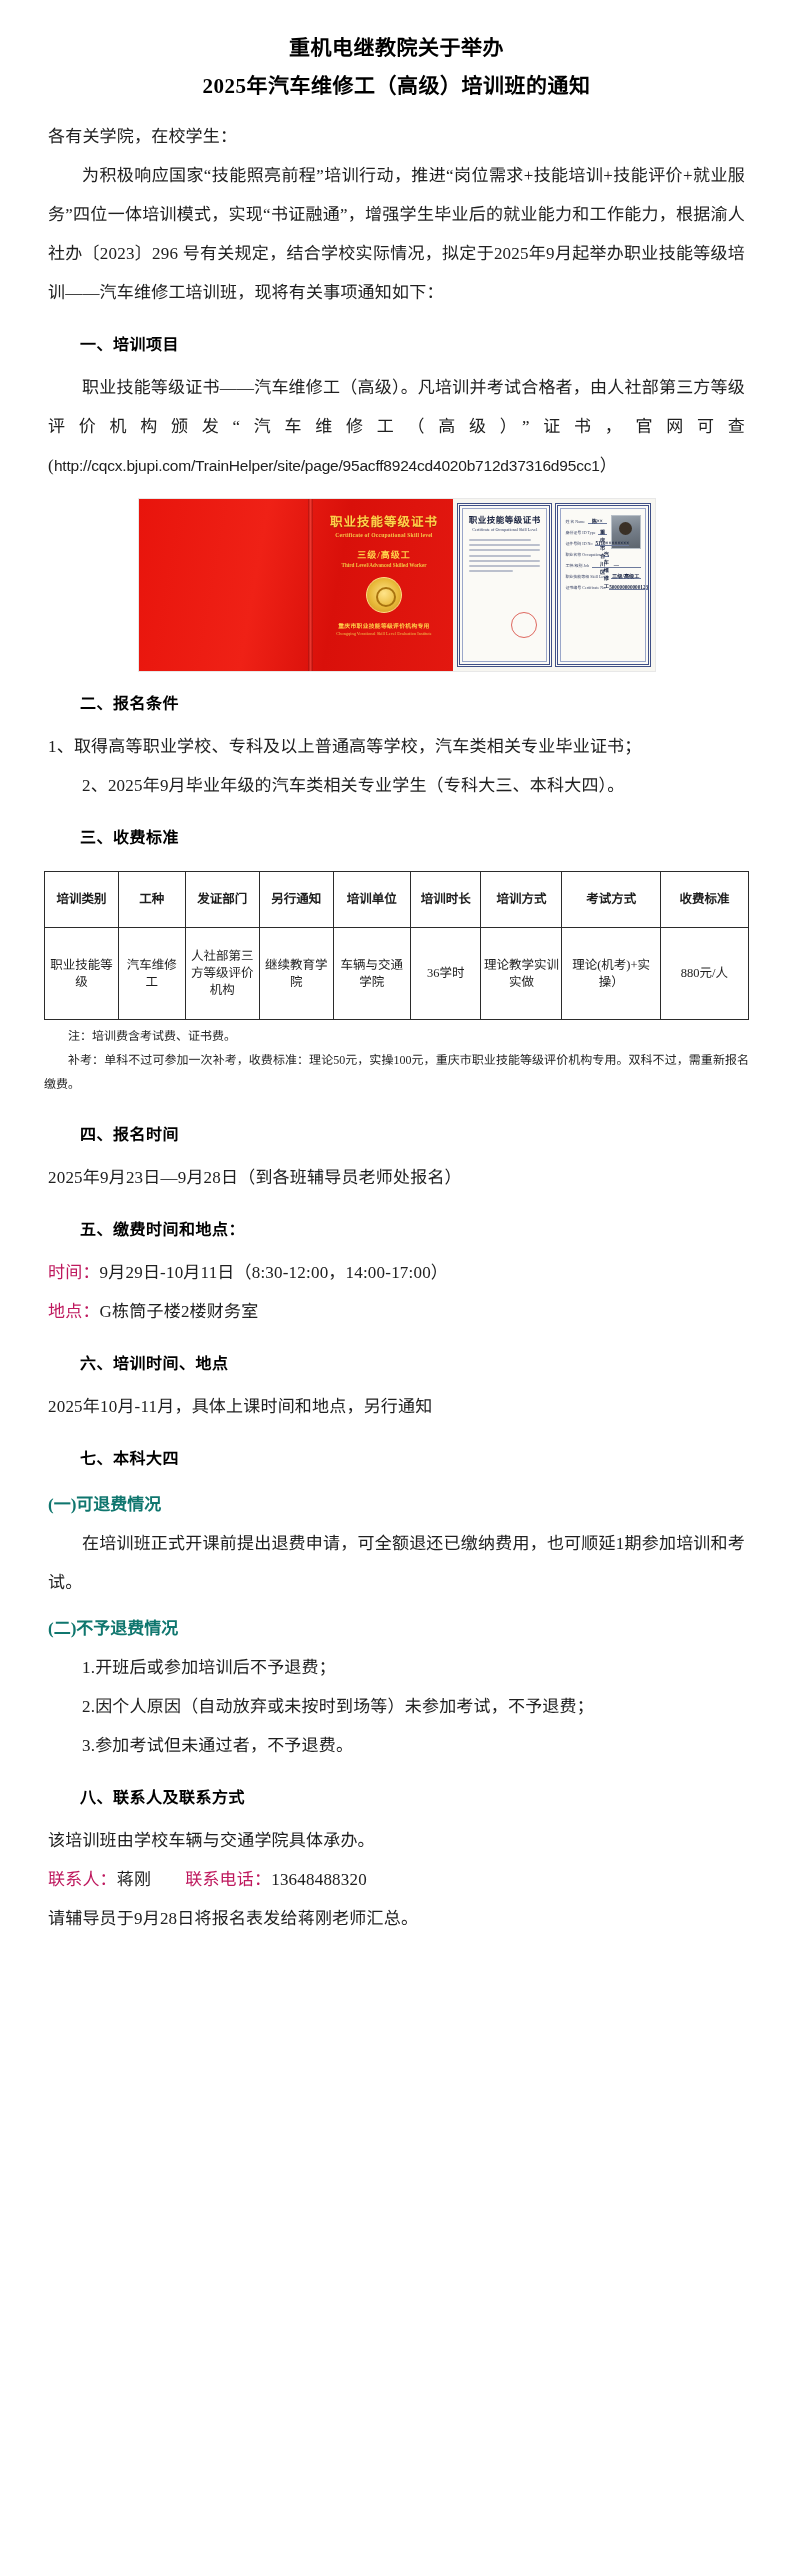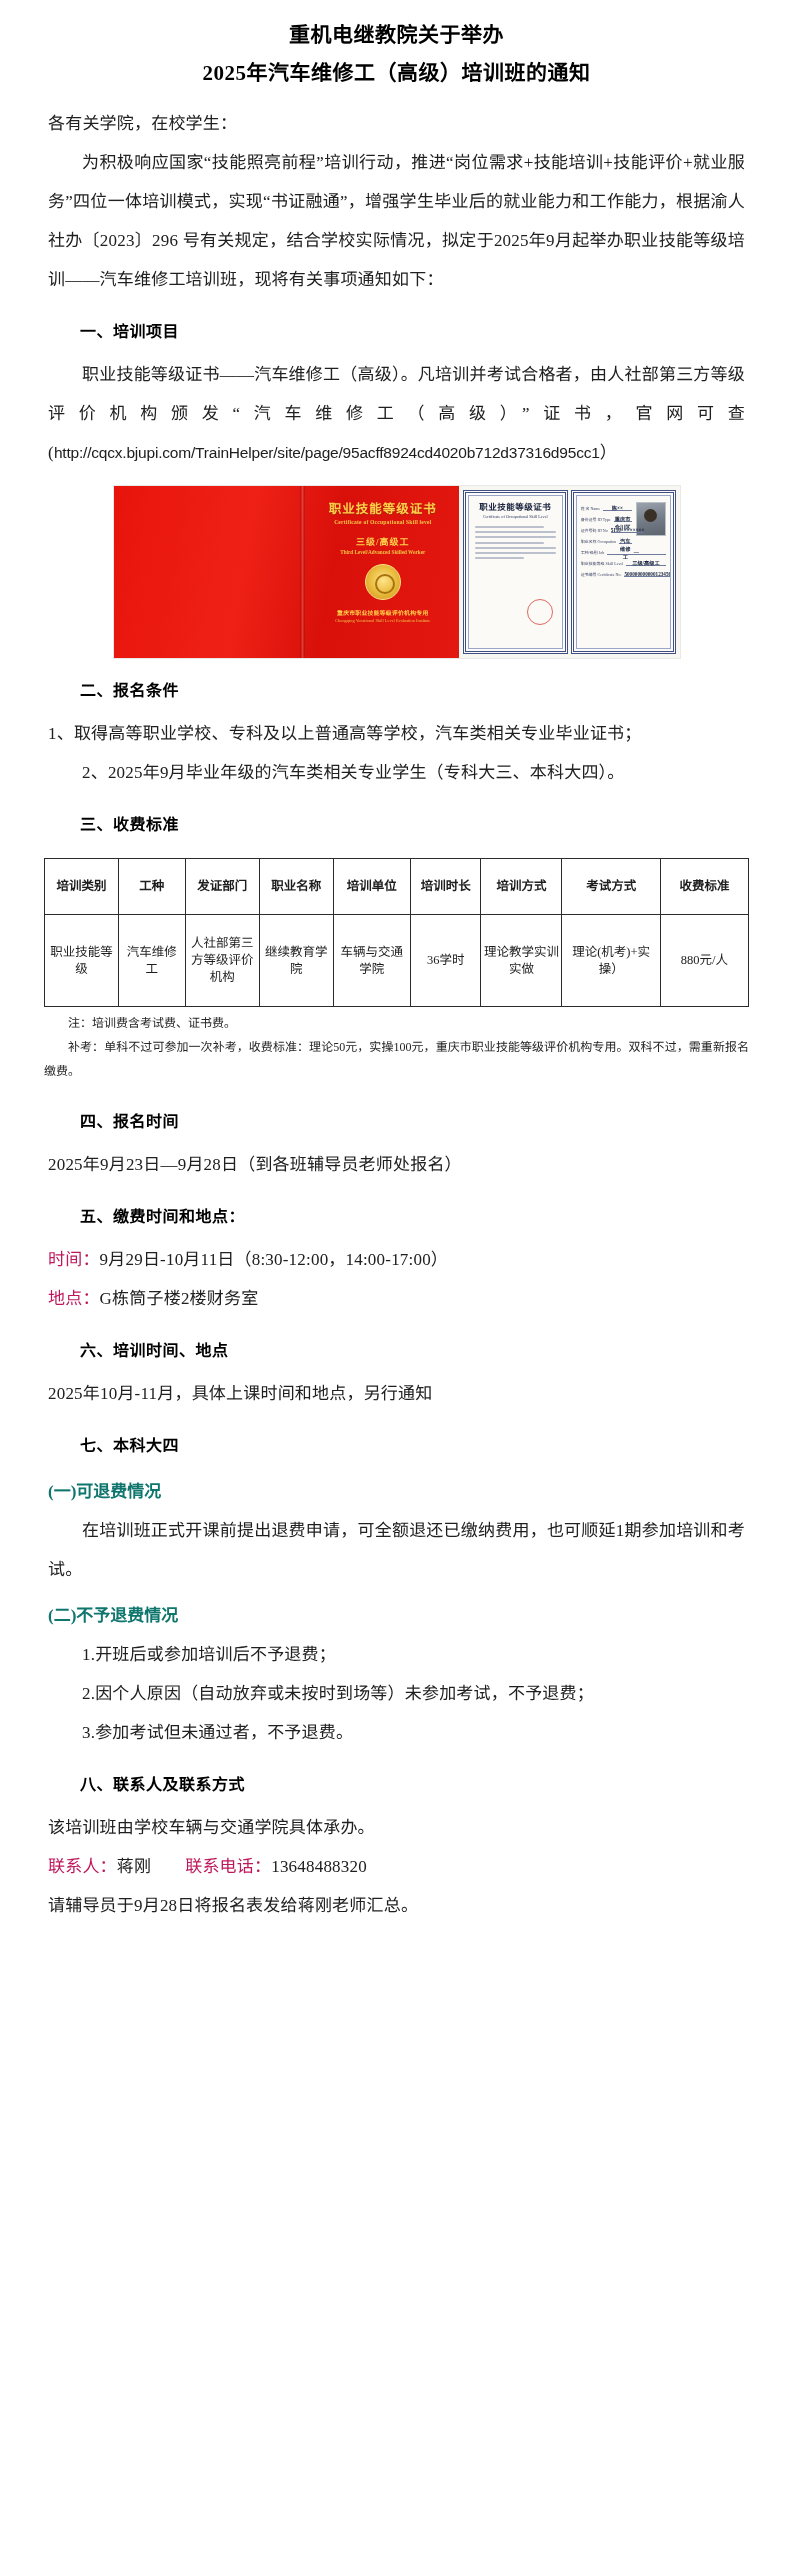--- a/index.html
+++ b/index.html
@@ -9,21 +9,21 @@
     background: #ffffff;
   }
   body {
     width: 793px;
     font-family: "Liberation Serif", "DejaVu Serif", serif;
     color: #1a1a1a;
     -webkit-font-smoothing: antialiased;
   }
   .page {
     width: 793px;
-    padding: 4px 0 18px 0;
+    padding: 17px 0 18px 0;
     background: #fff;
     position: relative;
   }
 
   
   .title-block {
     padding: 12px 60px 6px 60px;
     text-align: center;
   }
   .title-line {
@@ -78,21 +78,21 @@
     letter-spacing: -0.2px;
   }
 
   
   .cert-figure {
     margin: 14px 0 10px 0;
     display: flex;
     justify-content: center;
   }
   .cert-photo {
-    width: 566px;
+    width: 516px;
     height: 172px;
     display: flex;
     overflow: hidden;
     box-shadow: 0 0 0 1px #e8e8e8;
     background: #0ea5e9;
   }
   .cert-left {
     flex: 0 0 61%;
     background: linear-gradient(100deg, #e8140c 0%, #ef2116 38%, #d9100a 62%, #e31810 100%);
     position: relative;
@@ -413,21 +413,21 @@
     <h2 class="section">三、收费标准</h2>
   </div>
 
   <div class="fee-table-wrap">
     <table class="fee">
       <thead>
         <tr>
           <th class="col-1">培训类别</th>
           <th class="col-2">工种</th>
           <th class="col-3">发证部门</th>
-          <th class="col-4">职业名称</th>
+          <th class="col-4">另行通知</th>
           <th class="col-5">培训单位</th>
           <th class="col-6">培训时长</th>
           <th class="col-7">培训方式</th>
           <th class="col-8">考试方式</th>
           <th class="col-9">收费标准</th>
         </tr>
       </thead>
       <tbody>
         <tr>
           <td>职业技能等级</td>

